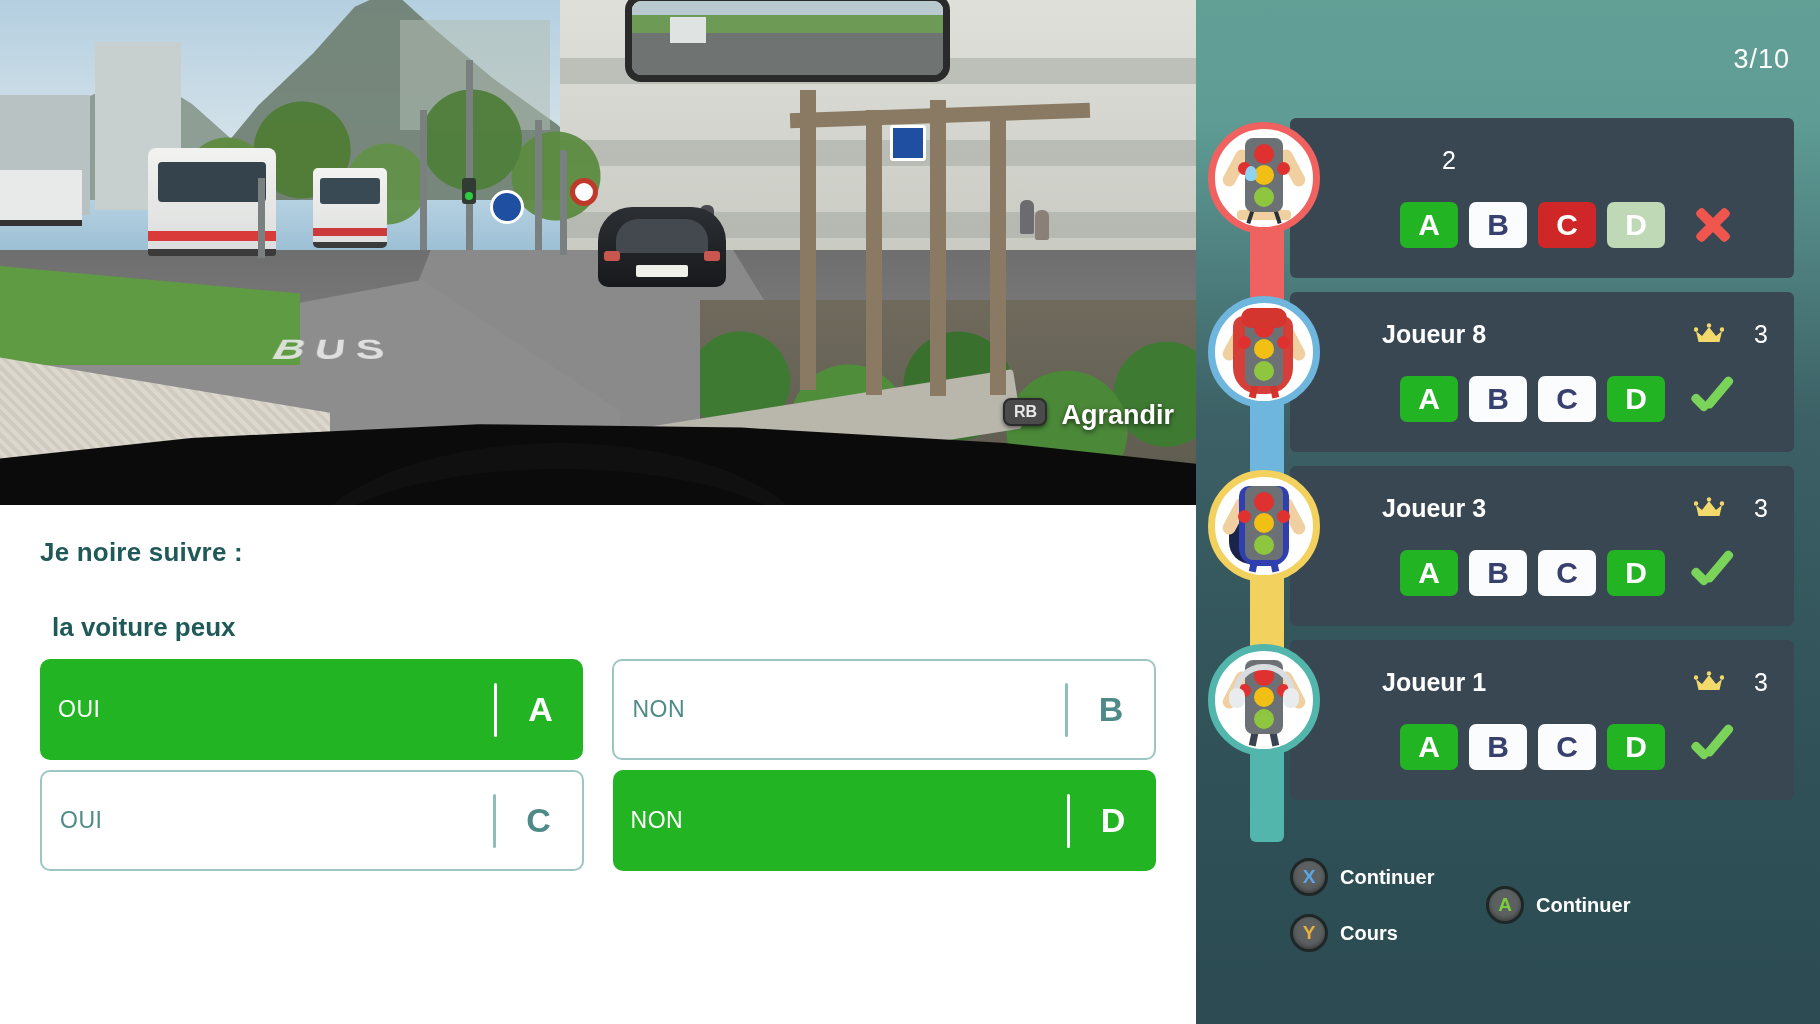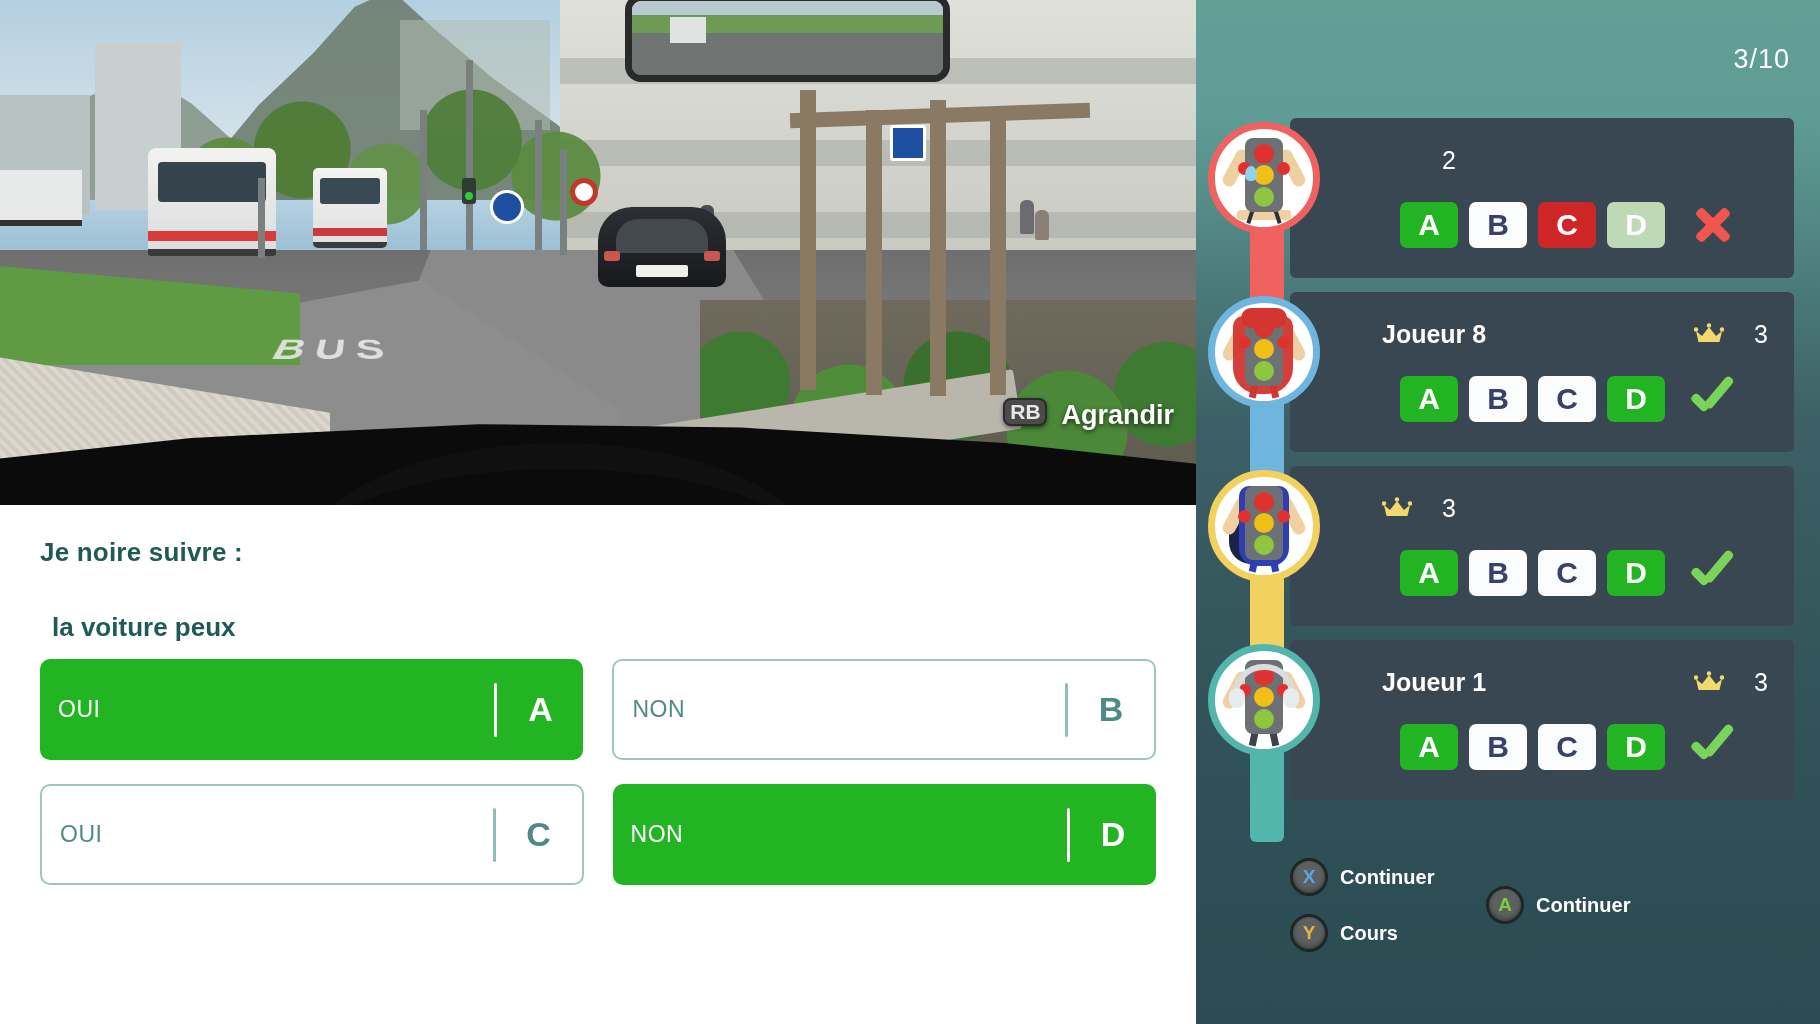--- a/index.html
+++ b/index.html
@@ -175,21 +175,21 @@
   .pe3{left:1035px;top:210px;background:#8b8078;height:30px;}
 
   .agrandir-wrap {
     position:absolute; right:22px; bottom:74px;
     display:flex; align-items:center; gap:14px; z-index:5;
   }
   .rb-badge {
     display:flex; align-items:center; justify-content:center;
     width:44px; height:28px; border-radius:8px;
     background:#4b4b4b; border:2px solid #2b2b2b;
-    color:#e8e8e8; font-size:21px; font-weight:bold;
+    color:#e8e8e8; font-size:16px; font-weight:bold;
     box-shadow: 0 2px 4px rgba(0,0,0,.5);
   }
   .agrandir-label {
     color:#ffffff; font-size:27px; font-weight:bold;
     text-shadow: 0 2px 5px rgba(0,0,0,.65);
     margin-top: 8px;
   }
 
   
   .question-area {
@@ -197,21 +197,21 @@
     position:relative;
   }
   .q-title {
     font-size:26px; font-weight:bold; color:#1f5a59; letter-spacing:.2px;
     margin-bottom: 44px;
   }
   .sub-label {
     font-size:26px; font-weight:bold; color:#1f5a59;
     margin: 0 0 16px 12px;
   }
-  .answer-row { display:flex; gap:29px; margin-bottom: 24px; }
+  .answer-row { display:flex; gap:29px; margin-bottom: 10px; }
   .ans {
     position:relative;
     width:568px; height:101px;
     border-radius:10px;
     display:flex; align-items:center;
     padding: 0 26px 0 18px;
     font-size:23px;
   }
   .ans .txt { flex:1; letter-spacing:.5px; }
   .ans .sep { width:3px; height:54px; border-radius:2px; margin-right:26px; }
@@ -569,20 +569,21 @@
                 <div class="tl-lamp r"></div>
                   <div class="tl-lamp y"></div>
                   <div class="tl-lamp g"></div>
               </div>
               <div class="tl-leg left" style="background:#2f3fb0;"></div>
               <div class="tl-leg right" style="background:#2f3fb0;"></div>
             </div>
           </div>
         </div>
         <div class="prow-head">
+          <span class="pname">Joueur 3</span>
           <svg class="crown" viewBox="0 0 30 22">
             <path d="M2 8 L8 13 L15 4 L22 13 L28 8 L25.5 19 L4.5 19 Z" fill="#f2d96b"></path>
             <circle cx="2" cy="6.5" r="2.2" fill="#f2d96b"></circle>
             <circle cx="15" cy="2.4" r="2.2" fill="#f2d96b"></circle>
             <circle cx="28" cy="6.5" r="2.2" fill="#f2d96b"></circle>
           </svg>
           <span class="pscore">3</span>
         </div>
         <div class="letters">
           <div class="lbox green">A</div>

